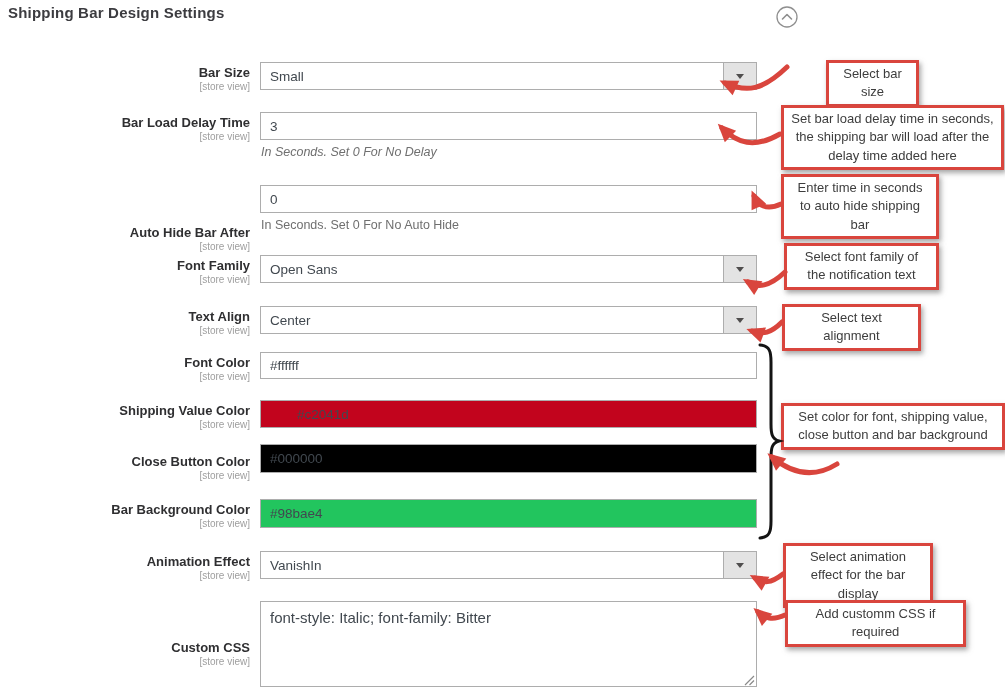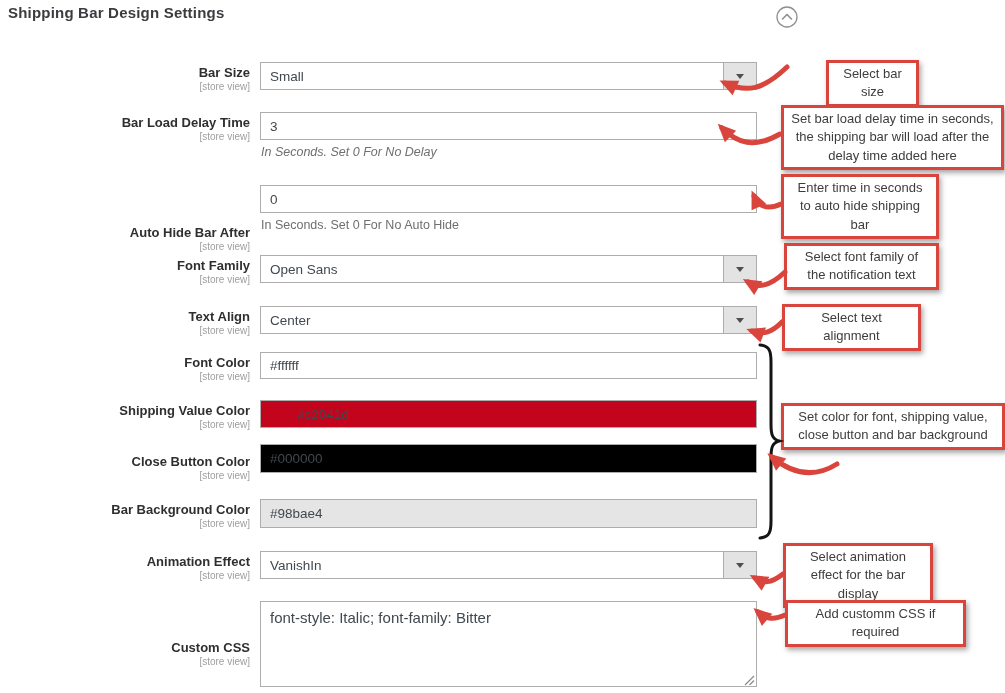--- a/index.html
+++ b/index.html
@@ -151,21 +151,21 @@
           <input type="text" class="text-input" value="#000000" style="height: 29px; background: rgb(0, 0, 0);">
         </div>
   </div>
 
   <div>
     <div class="row-label" style="top: 502px;">
       <div class="lbl">Bar Background Color</div>
       <div class="scope">[store view]</div>
     </div>
     <div class="field-holder" style="top: 499px;">
-          <input type="text" class="text-input" value="#98bae4" style="height: 29px; background: #e5e5e5;">
+          <input type="text" class="text-input" value="#98bae4" style="height: 29px; background: #22c55e;">
         </div>
   </div>
 
   <div>
     <div class="row-label" style="top: 554px;">
       <div class="lbl">Animation Effect</div>
       <div class="scope">[store view]</div>
     </div>
     <div class="field-holder" style="top: 551px;">
           <div class="selectbox" style="height: 28px;">

